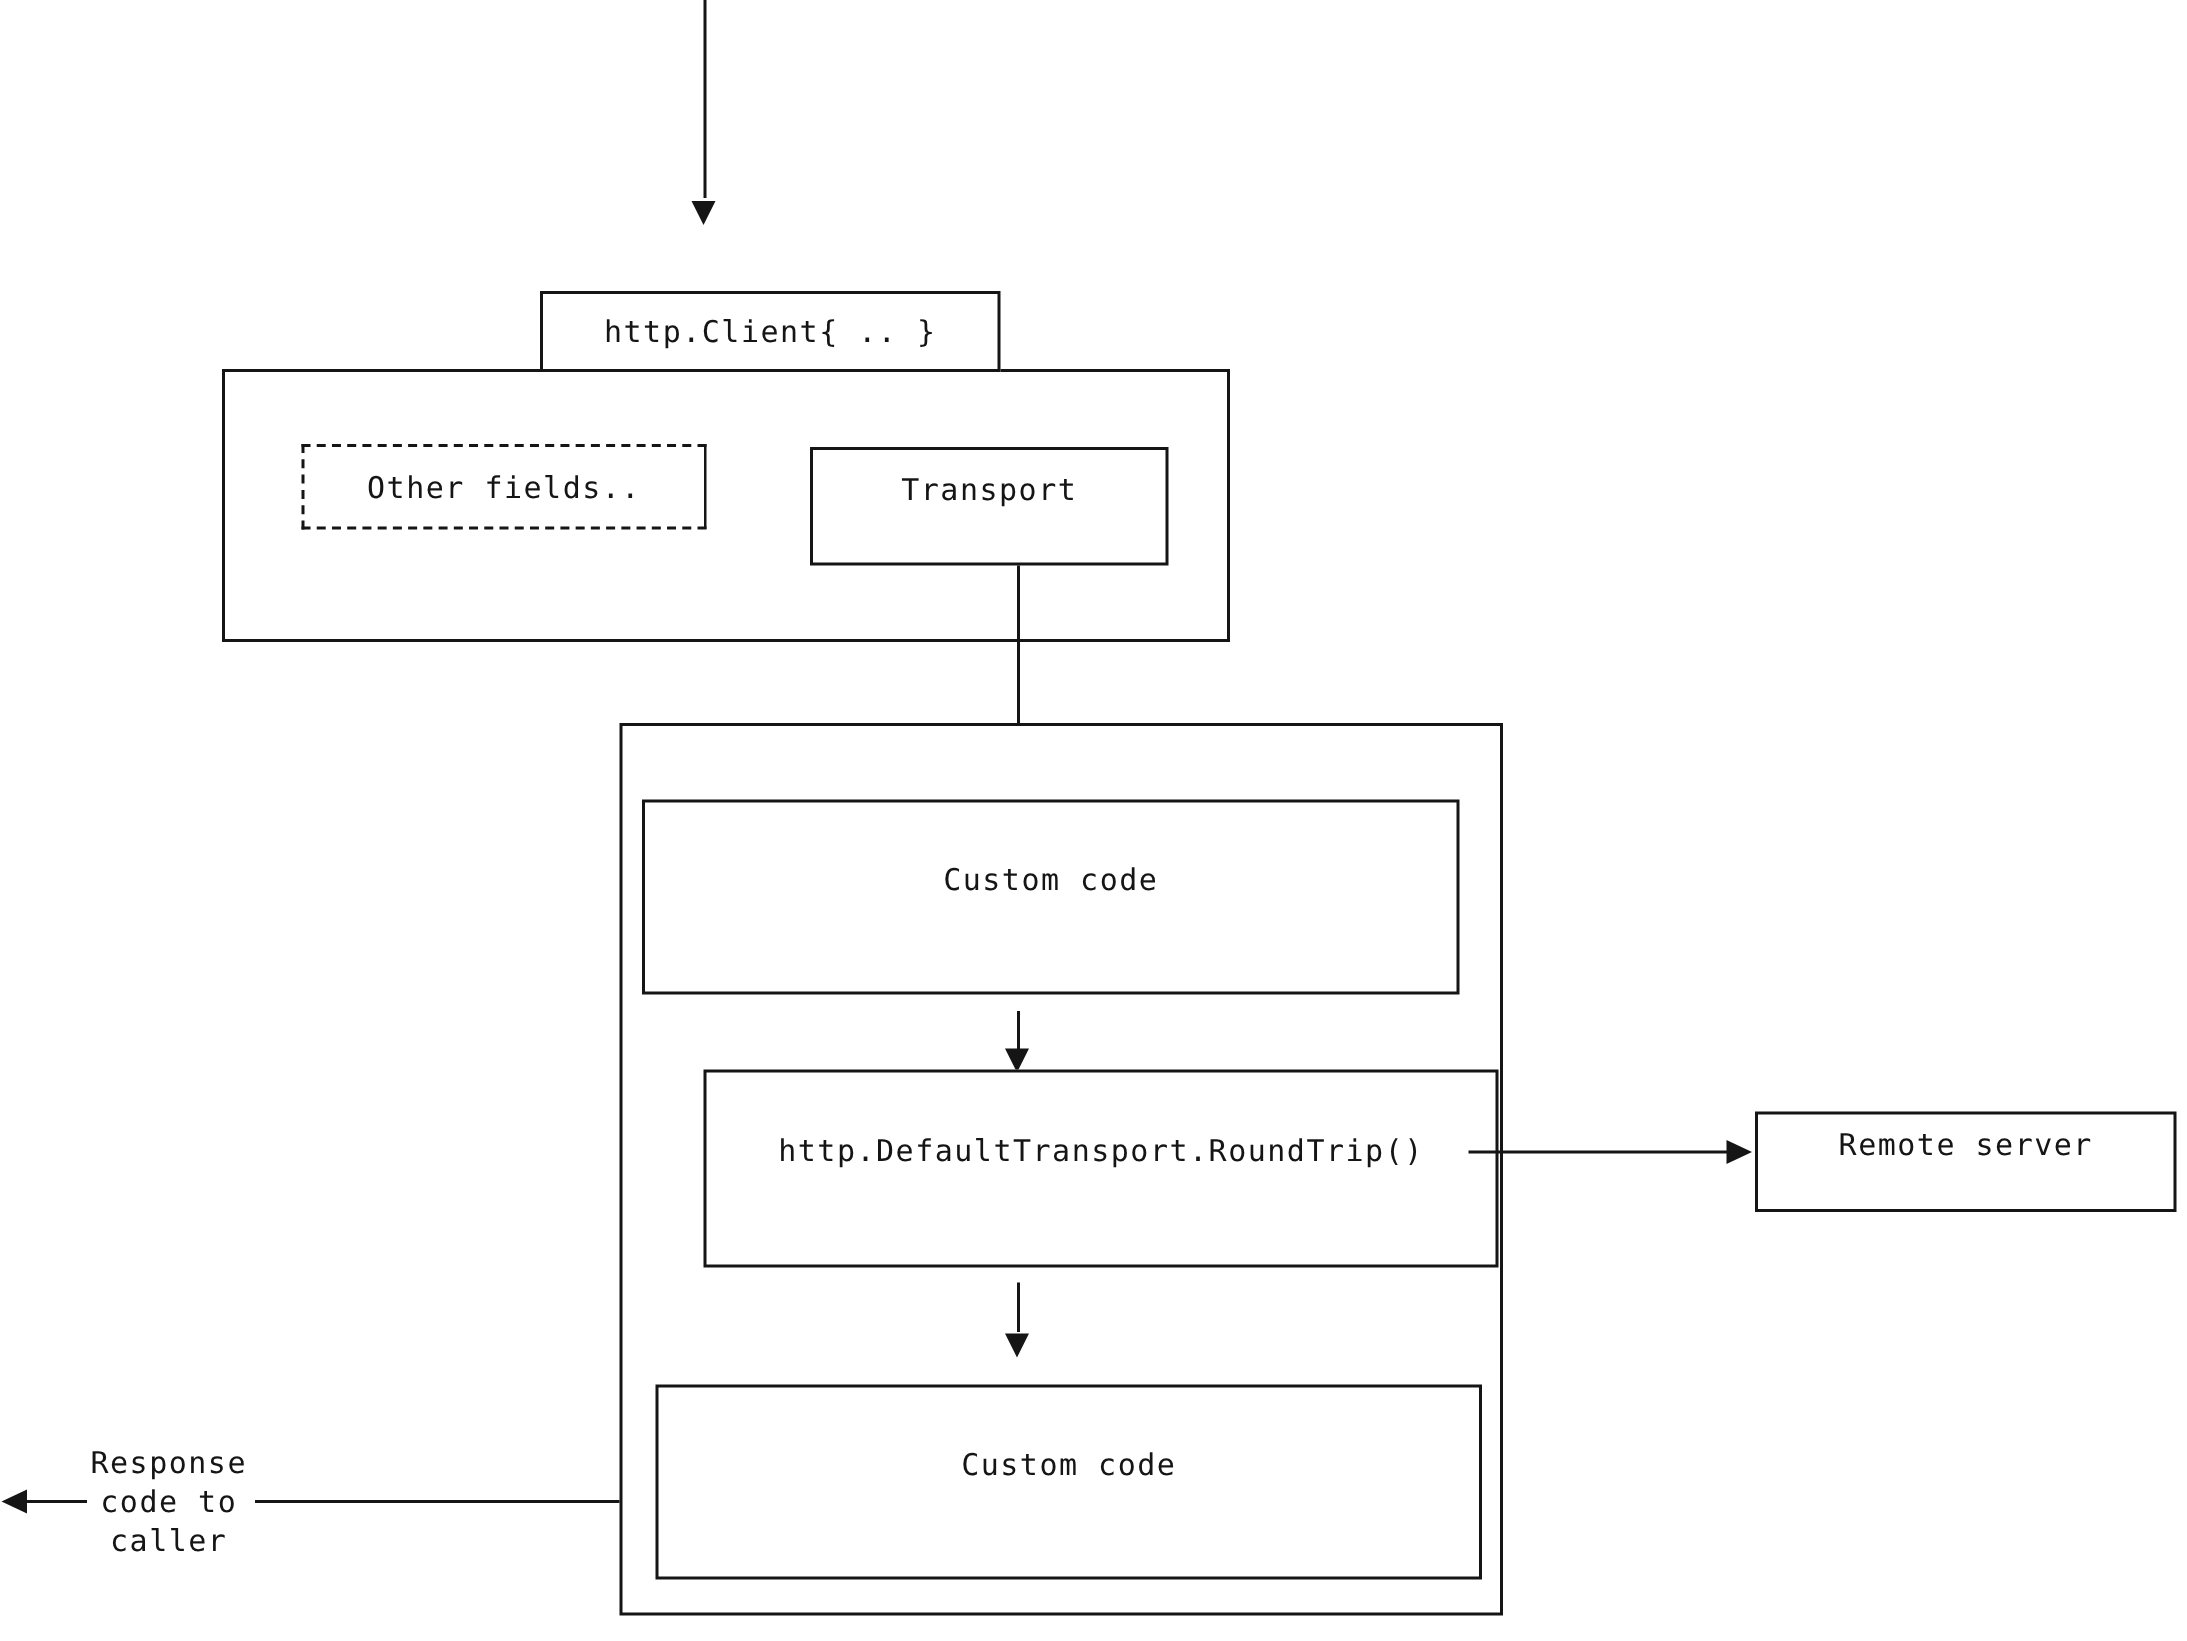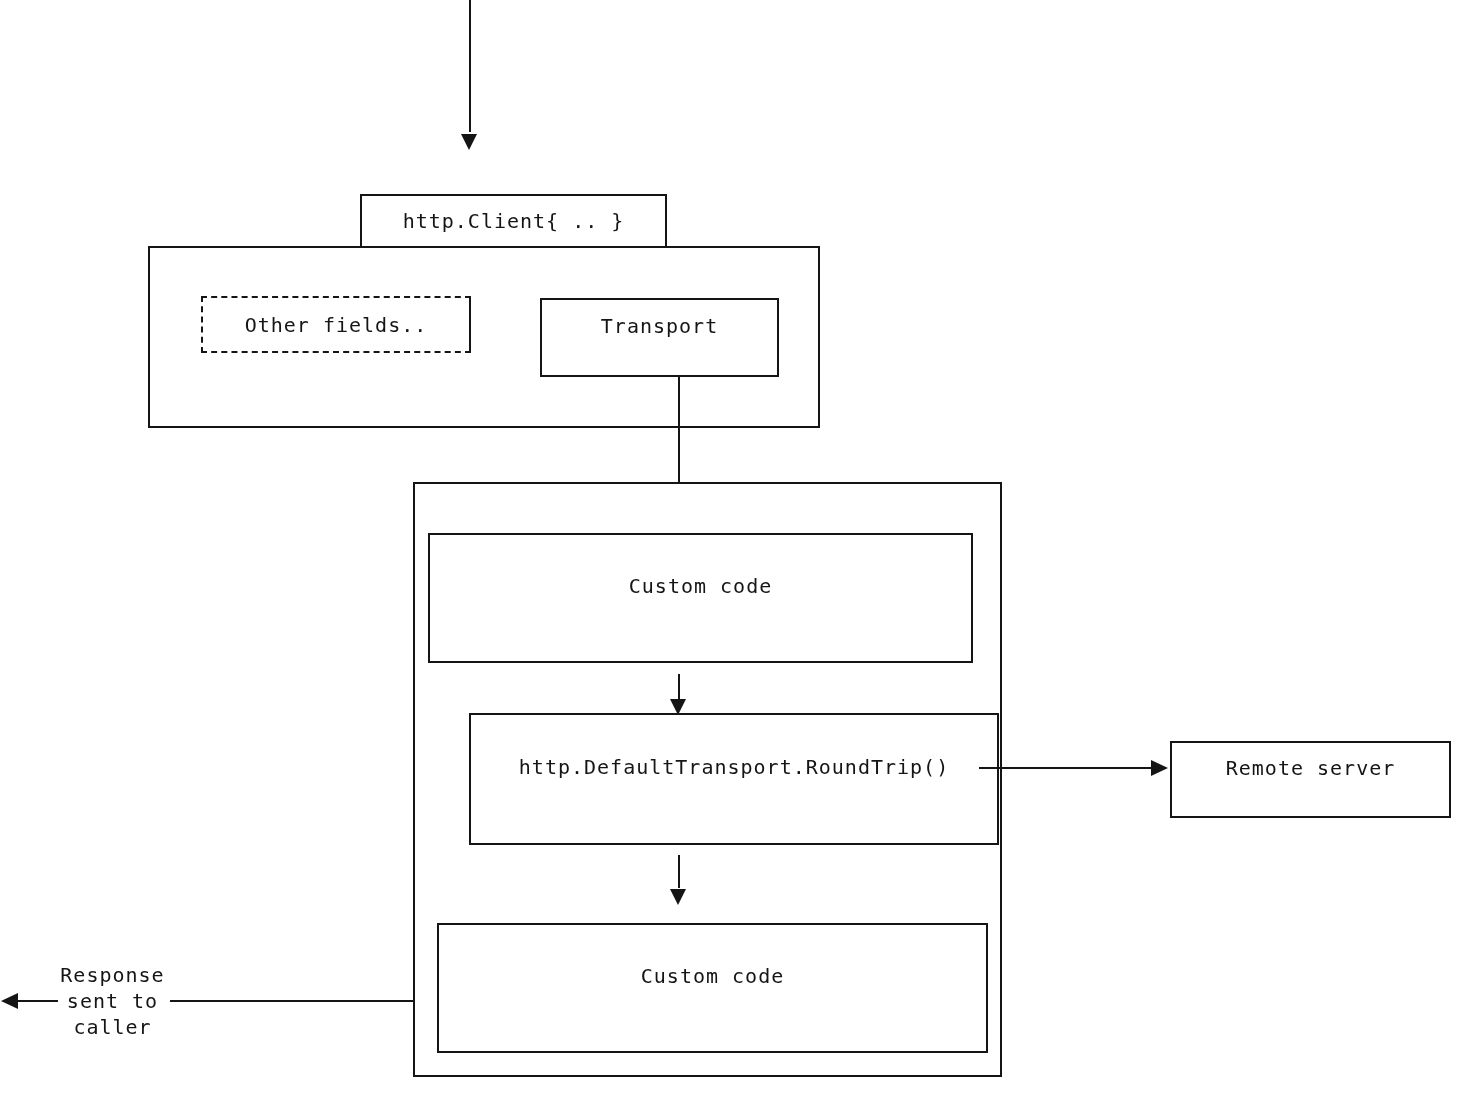--- a/index.html
+++ b/index.html
@@ -104,25 +104,25 @@
   <div class="vline" style="left:678px; top:855px; height:33px;"></div>
   <div class="arrow-down" style="left:670px; top:889px;"></div>
 
   <div class="box flow-box" style="left:437px; top:923px; width:551px; height:130px;">
     <span>Custom code</span>
   </div>
 
   <div class="hline" style="left:979px; top:767px; width:173px;"></div>
   <div class="arrow-right-head" style="left:1151px; top:760px;"></div>
 
-  <div class="box flow-box" style="left:1170px; top:741px; width:281px; height:77px;">
+  <div class="box flow-box" style="left:1170px; top:741px; width:281px; height:67px;">
     <span>Remote server</span>
   </div>
 
   <div class="hline" style="left:170px; top:1000px; width:243px;"></div>
   <div class="hline" style="left:16px; top:1000px; width:42px;"></div>
   <div class="arrow-left-head" style="left:1px; top:993px;"></div>
 
   <div class="caption" style="left:35px; top:962px; width:155px;">Response
-sent to
+code to
 caller</div>
 
 </div>
 
 </body></html>

